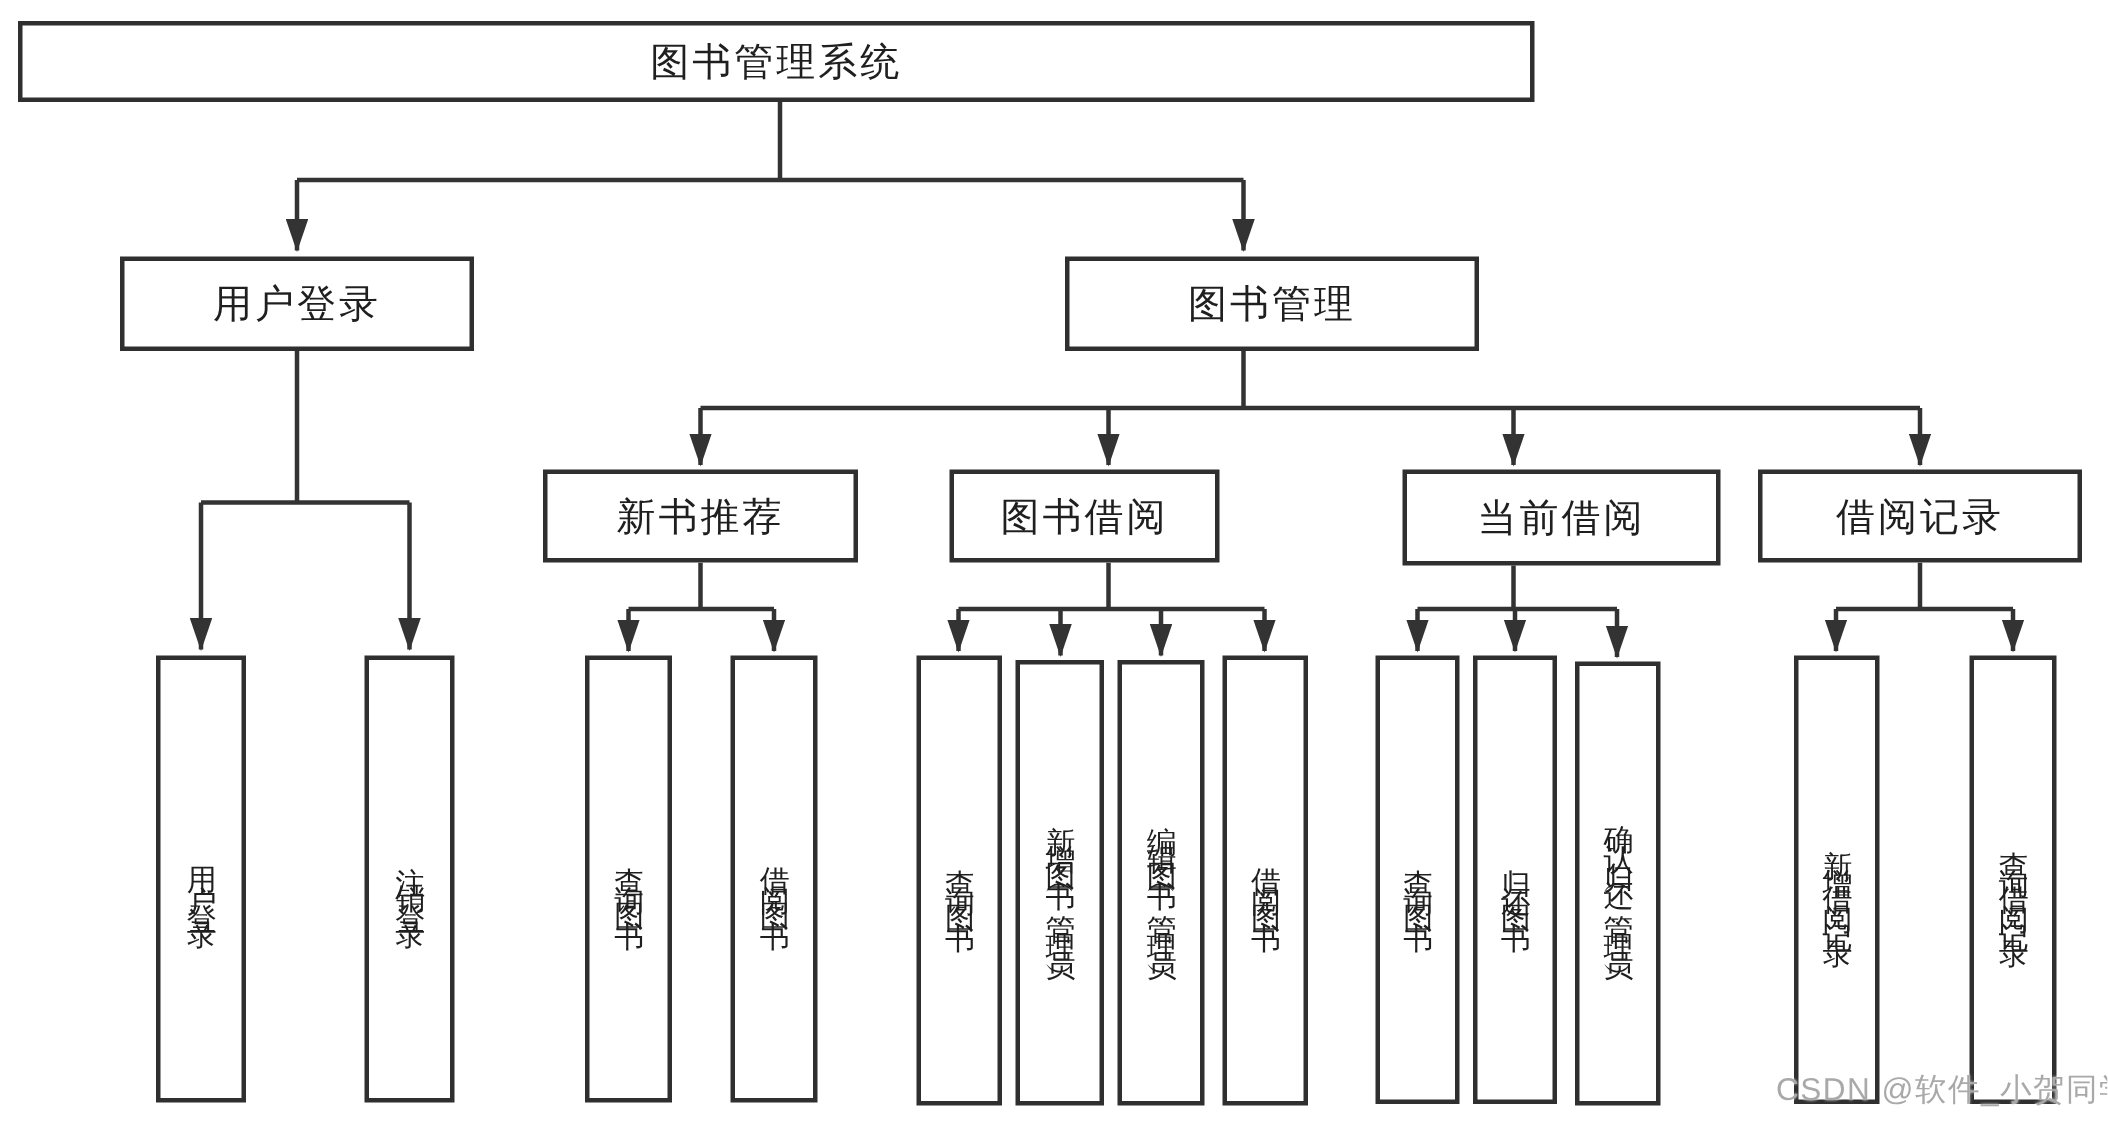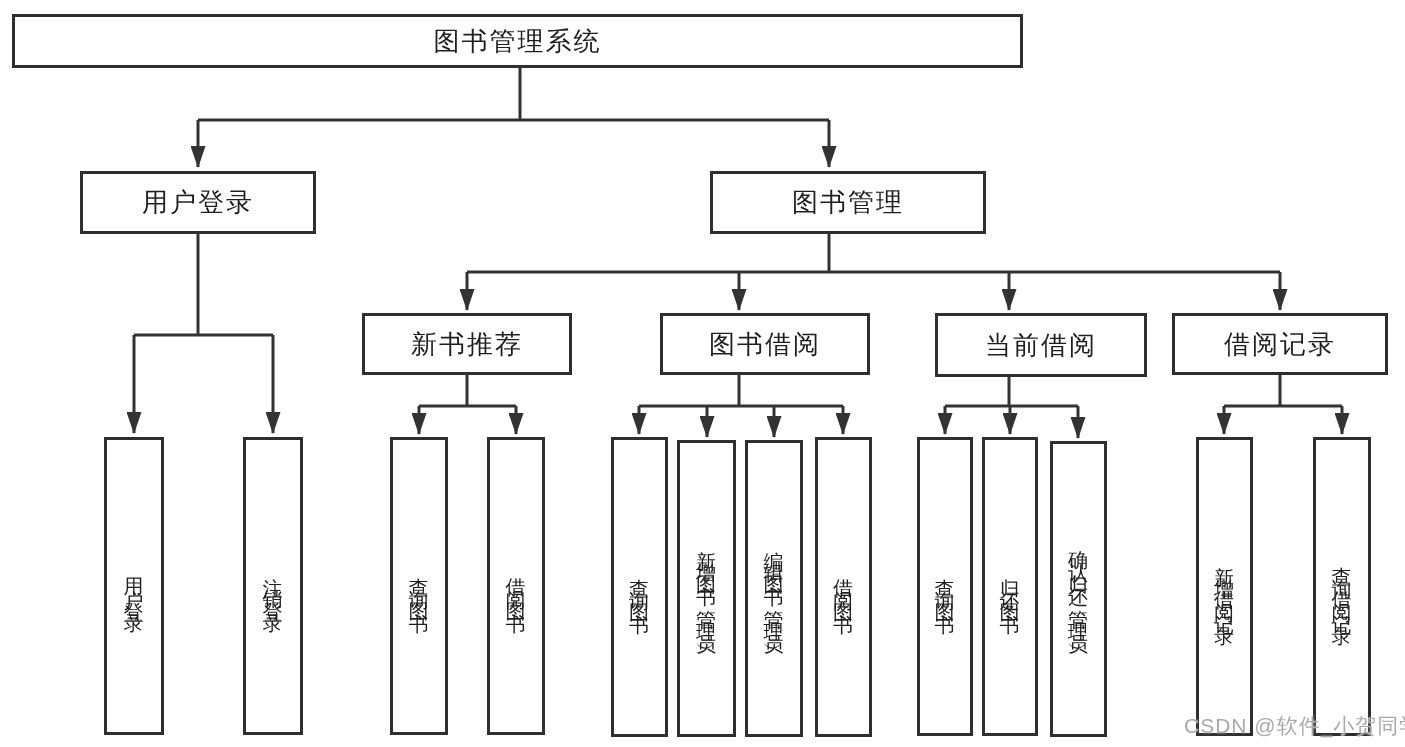--- a/index.html
+++ b/index.html
@@ -79,21 +79,21 @@
     <path d="M1224 406 V434" marker-end="url(#arrowhead)"></path>
     <path d="M1342 406 V434" marker-end="url(#arrowhead)"></path>
   </svg>
 
   <div class="node hbox" style="left:12px;top:14px;width:1011px;height:54px">图书管理系统</div>
 
   <div class="node hbox" style="left:80px;top:171px;width:236px;height:63px">用户登录</div>
   <div class="node hbox" style="left:710px;top:171px;width:276px;height:63px">图书管理</div>
 
   <div class="node hbox" style="left:362px;top:313px;width:210px;height:62px">新书推荐</div>
-  <div class="node hbox" style="left:660px;top:313px;width:210px;height:62px">图书借阅</div>
+  <div class="node hbox" style="left:633px;top:313px;width:180px;height:62px">图书借阅</div>
   <div class="node hbox" style="left:935px;top:313px;width:212px;height:64px">当前借阅</div>
   <div class="node hbox" style="left:1172px;top:313px;width:216px;height:62px">借阅记录</div>
 
   <div class="node vbox" style="left:104px;top:437px;width:60px;height:298px">用户登录</div>
   <div class="node vbox" style="left:243px;top:437px;width:60px;height:298px">注销登录</div>
 
   <div class="node vbox" style="left:390px;top:437px;width:58px;height:298px">查询图书</div>
   <div class="node vbox" style="left:487px;top:437px;width:58px;height:298px">借阅图书</div>
 
   <div class="node vbox" style="left:611px;top:437px;width:57px;height:300px">查询图书</div>

